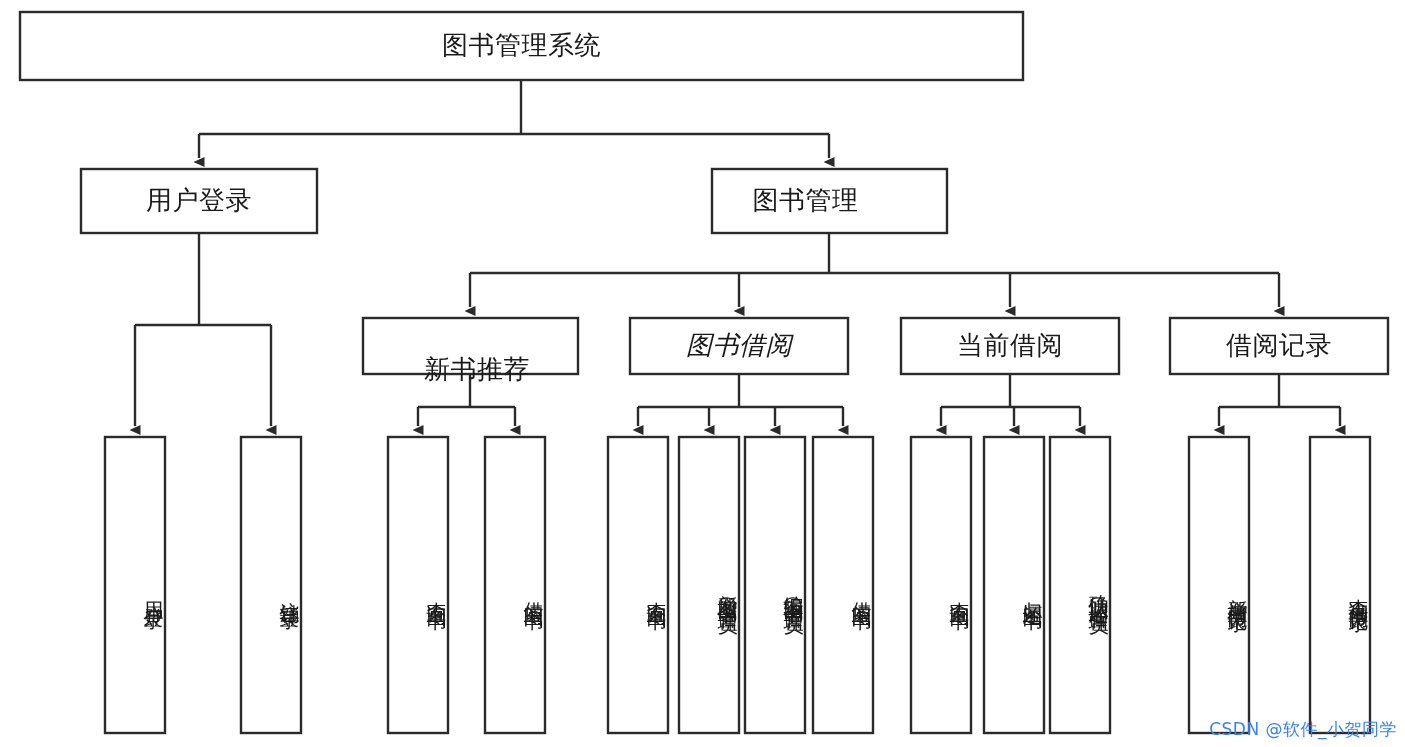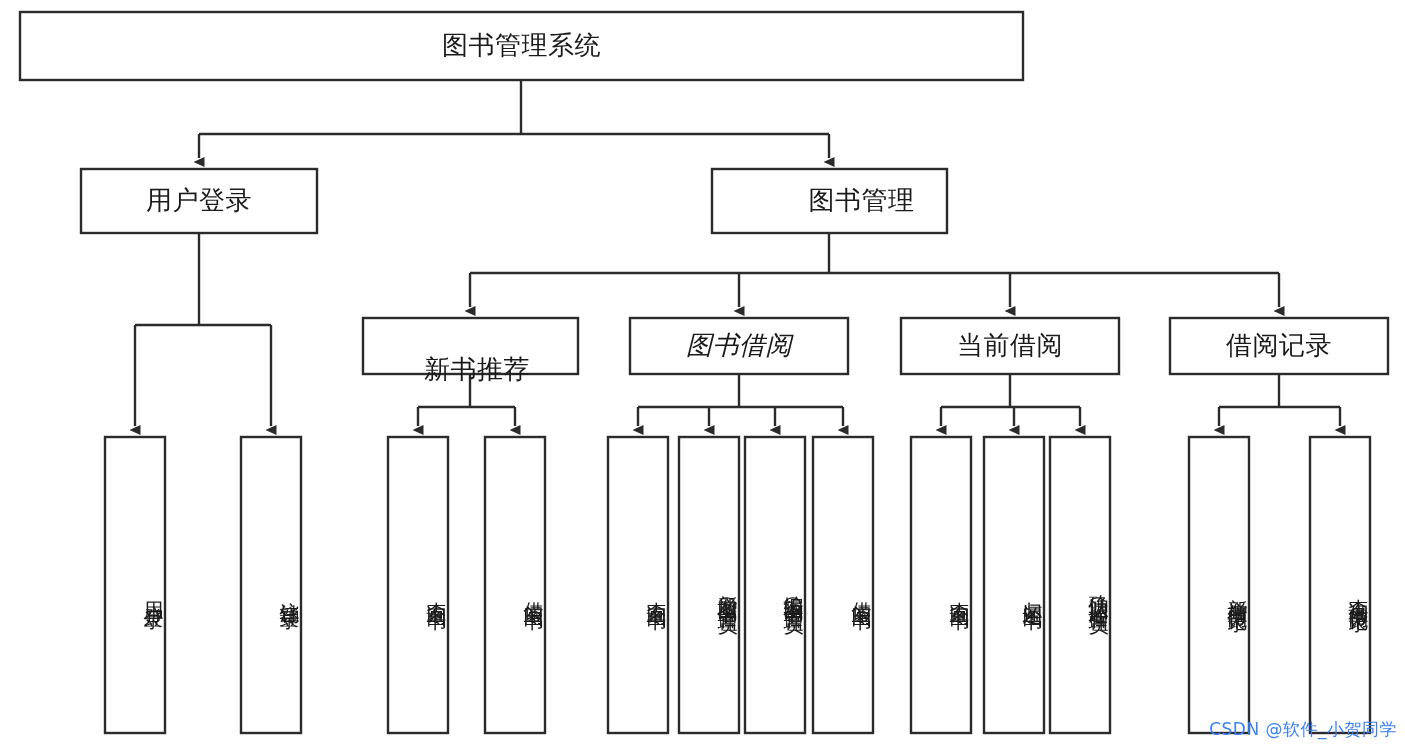--- a/index.html
+++ b/index.html
@@ -141,21 +141,21 @@
         <rect x="984" y="437" width="60" height="296" class="node-box"></rect>
         <rect x="1050" y="437" width="60" height="296" class="node-box"></rect>
         <rect x="1189" y="437" width="60" height="296" class="node-box"></rect>
         <rect x="1310" y="437" width="60" height="296" class="node-box"></rect>
       </g>
   </svg>
 
   <div id="label-layer">
       <div class="node-label" style="left: 20px; top: 12px; width: 1003px; height: 68px;">图书管理系统</div>
       <div class="node-label" style="left: 81px; top: 169px; width: 236px; height: 64px;">用户登录</div>
-      <div class="node-label" style="left: 740px; top: 169px; width: 235px; height: 64px; padding-left: 8px;">图书管理</div>
+      <div class="node-label" style="left: 684px; top: 169px; width: 235px; height: 64px; padding-left: 8px;">图书管理</div>
       <div class="node-label" style="left: 363px; top: 318px; width: 228px; height: 56px; margin-top: 24px;">新书推荐</div>
       <div class="node-label" style="left: 630px; top: 318px; width: 218px; height: 56px; font-style: italic;">图书借阅</div>
       <div class="node-label" style="left: 901px; top: 318px; width: 218px; height: 56px;">当前借阅</div>
       <div class="node-label" style="left: 1170px; top: 318px; width: 218px; height: 56px; text-align: right;">借阅记录</div>
       <div class="node-label vertical" style="left: 105px; top: 437px; width: 60px; height: 296px;">用户登录</div>
       <div class="node-label vertical" style="left: 241px; top: 437px; width: 60px; height: 296px;">注销登录</div>
       <div class="node-label vertical" style="left: 388px; top: 437px; width: 60px; height: 296px;">查询图书</div>
       <div class="node-label vertical" style="left: 485px; top: 437px; width: 60px; height: 296px;">借阅图书</div>
       <div class="node-label vertical" style="left: 608px; top: 437px; width: 60px; height: 296px;">查询图书</div>
       <div class="node-label vertical" style="left: 679px; top: 437px; width: 60px; height: 296px;">新增图书（管理员）</div>

